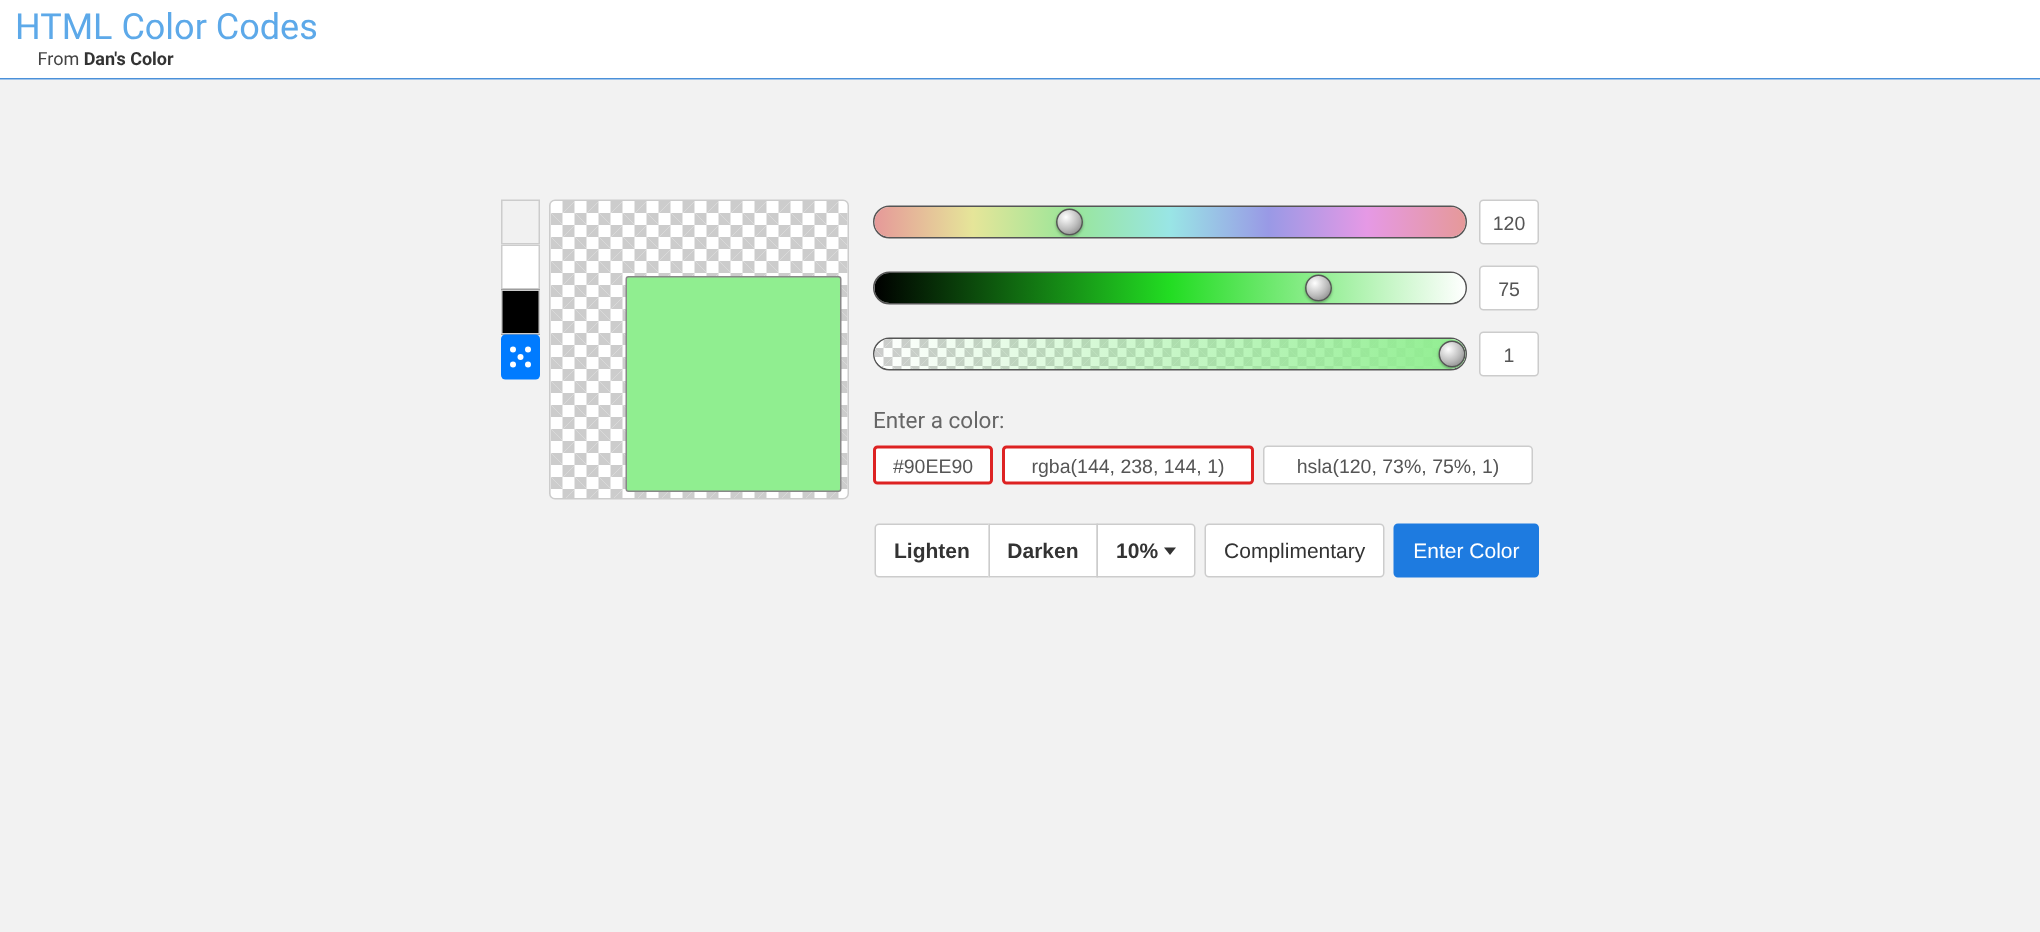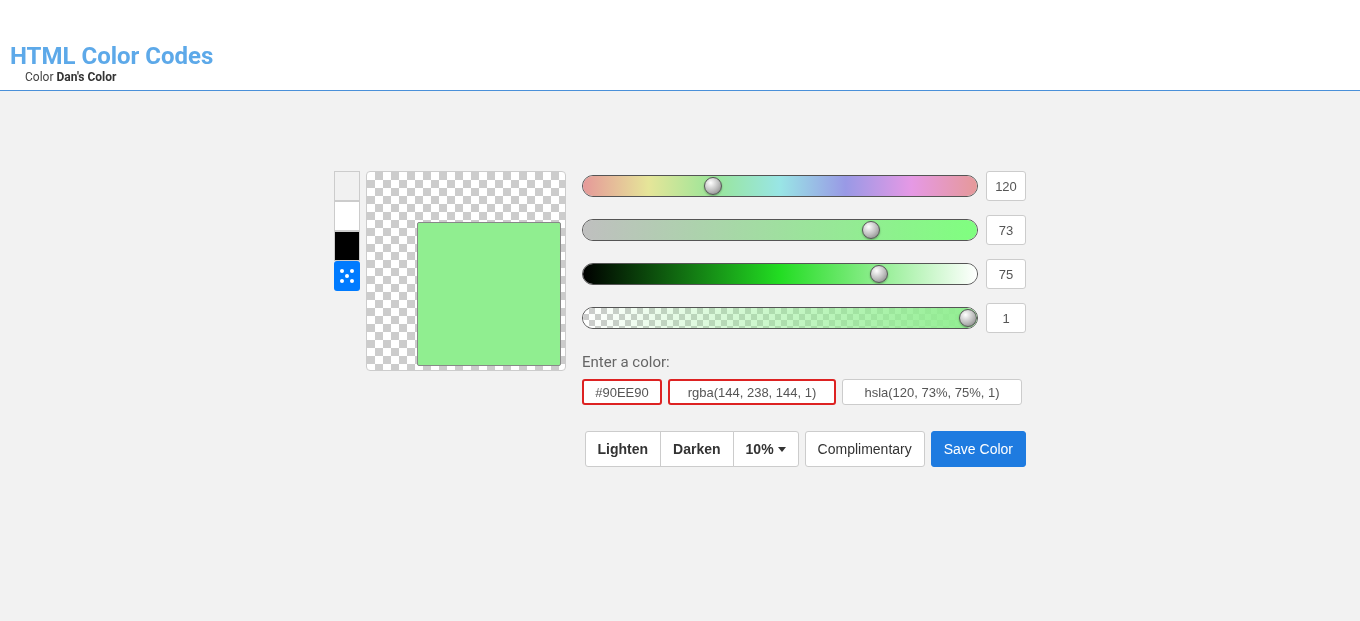--- a/index.html
+++ b/index.html
@@ -1,18 +1,18 @@
 <!DOCTYPE html>
 <html><head>
 <meta charset="utf-8">
 <style>
 * { box-sizing: border-box; margin: 0; padding: 0; }
 body { font-family: -apple-system, BlinkMacSystemFont, "Segoe UI", Roboto, "Helvetica Neue", Arial, sans-serif; background: #f2f2f2; width: 1360px; height: 621px; overflow: hidden; }
 .header { background: #fff; border-bottom: 1px solid #4a90d9; padding: 4px 10px 6px; }
-.header-title { color: #5da9e9; font-size: 24px; font-weight: 700; margin-top: 38px; }
+.header-title { color: #5da9e9; font-size: 24px; font-weight: 400; }
 .header-sub { font-size: 12px; color: #444; padding-left: 15px; }
 .header-sub strong { color: #333; }
 .main { display: flex; justify-content: center; padding-top: 80px; }
 .tool { display: flex; gap: 16px; }
 .left-col { display: flex; gap: 6px; }
 .history { width: 26px; display: flex; flex-direction: column; gap: 0; }
 .history-item { width: 26px; height: 30px; border: 1px solid #ccc; }
 .history-active { width: 26px; height: 30px; background: #007bff; display: flex; align-items: center; justify-content: center; border-radius: 3px; }
 .dice-dots { position: relative; width: 18px; height: 18px; }
 .dice-dots span { position: absolute; width: 4px; height: 4px; background: #fff; border-radius: 50%; }
@@ -44,21 +44,21 @@
 .btn-group .btn:first-child { border-radius: 3px 0 0 3px; margin-left: 0; }
 .btn-group .btn:last-child { border-radius: 0 3px 3px 0; }
 .caret { display: inline-block; width: 0; height: 0; border-left: 4px solid transparent; border-right: 4px solid transparent; border-top: 5px solid #333; }
 </style>
 </head>
 <body>
 
 <div class="header">
   <div class="header-title">HTML Color Codes</div>
   <div class="header-sub">
-    <span>Color </span><strong>Dan's Color</strong>
+    <span>From </span><strong>Dan's Color</strong>
   </div>
 </div>
 
 <div class="main">
   <div class="tool">
 
     <div class="left-col">
       <div class="history">
         <div class="history-item" style="background:#f1f1f1"></div>
         <div class="history-item" style="background:#ffffff"></div>
@@ -81,27 +81,20 @@
     <div class="right-col">
 
       <div class="slider-row">
         <div class="slider-track">
           <div class="slider-fill hue-fill"></div>
           <div class="slider-handle" style="left:calc(33% - 9px)"></div>
         </div>
         <input class="slider-value" value="120" style="">
       </div>
 
-      <div class="slider-row">
-        <div class="slider-track">
-          <div class="slider-fill sat-fill"></div>
-          <div class="slider-handle" style="left:calc(73% - 9px)"></div>
-        </div>
-        <input class="slider-value" value="73" style="">
-      </div>
 
       <div class="slider-row">
         <div class="slider-track">
           <div class="slider-fill light-fill"></div>
           <div class="slider-handle" style="left:calc(75% - 9px)"></div>
         </div>
         <input class="slider-value" value="75" style="">
       </div>
 
       <div class="slider-row">
@@ -123,19 +116,19 @@
       <div class="actions">
         <div class="btn-group">
           <button class="btn">Lighten</button>
           <button class="btn">Darken</button>
           <button class="btn">
               <span>10% </span>
               <span class="caret"></span>
             </button>
         </div>
         <button class="btn">Complimentary</button>
-        <button class="btn btn-primary">Save Color</button>
+        <button class="btn btn-primary">Enter Color</button>
       </div>
 
     </div>
 
   </div>
 </div>
 
 </body></html>

